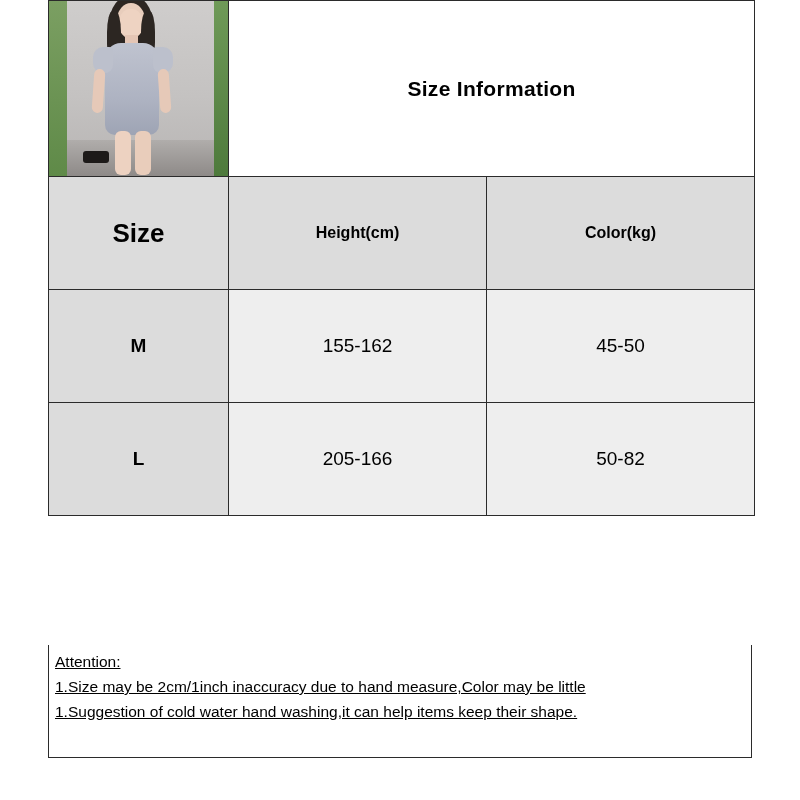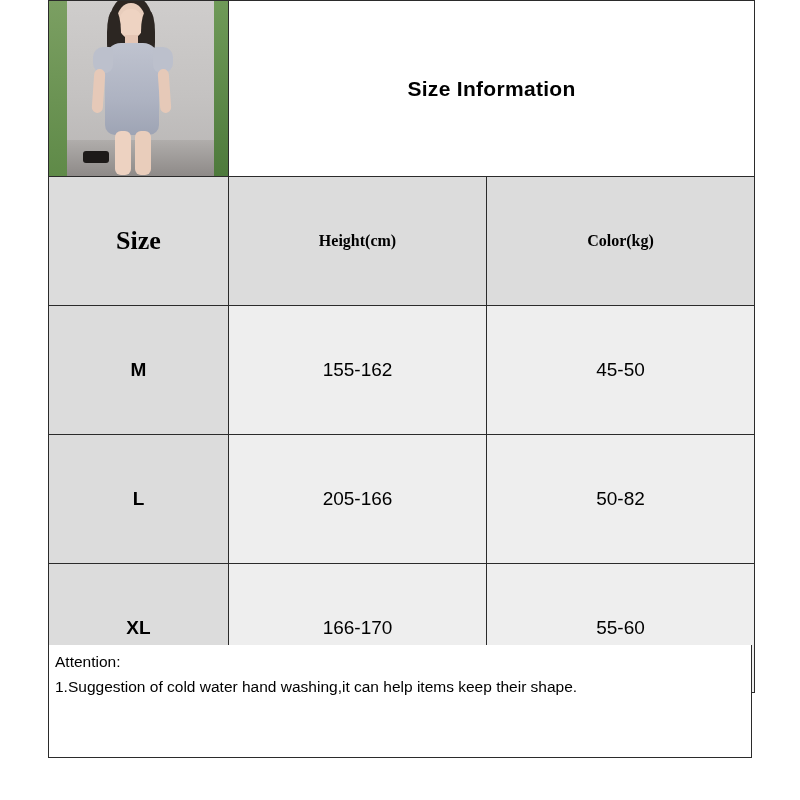--- a/index.html
+++ b/index.html
@@ -23,21 +23,21 @@
   .size-chart {
     position: absolute;
     left: 48px;
     top: 0px;
     width: 706px;
     border-collapse: collapse;
     table-layout: fixed;
   }
   .size-chart td {
     border: 1px solid #2b2b2b;
-    padding: 16px;
+    padding: 8px;
     vertical-align: middle;
     text-align: center;
   }
   
   .col-size { width: 180px; }
   .col-height { width: 258px; }
   .col-weight { width: 268px; }
 
   
   .photo-cell {
@@ -182,21 +182,20 @@
     background: #ffffff;
     font-size: 21px;
     font-weight: bold;
     letter-spacing: 0.3px;
   }
 
   
   .hdr {
     background: #dcdcdc;
     height: 96px;
-    font-family: Liberation Serif, serif;
   }
   .hdr-size {
     font-size: 26px;
     font-weight: bold;
   }
   .hdr-col {
     font-size: 16px;
     font-weight: bold;
   }
 
@@ -217,20 +216,21 @@
     position: absolute;
     left: 48px;
     top: 645px;
     width: 704px;
     height: 113px;
     border: 1px solid #2b2b2b;
     border-top: none;
     box-sizing: border-box;
     background: #ffffff;
     padding: 4px 22px 0 6px;
+    text-decoration: underline;
   }
   .attention p {
     margin: 0;
     font-size: 15.5px;
     line-height: 25px;
     color: #000;
     white-space: nowrap;
   }
 </style>
 </head>
@@ -284,27 +284,23 @@
         <td class="row-cell">155-162</td>
         <td class="row-cell">45-50</td>
       </tr>
 
       <tr>
         <td class="row-cell cell-size">L</td>
         <td class="row-cell">205-166</td>
         <td class="row-cell">50-82</td>
       </tr>
 
-      <tr>
-        <td class="row-cell cell-size">XL</td>
-        <td class="row-cell">166-170</td>
-        <td class="row-cell">55-60</td>
-      </tr>
 
     </tbody>
   </table>
 
   <div class="attention">
     <p>Attention:</p>
+    <p>1.Size may be 2cm/1inch inaccuracy due to hand measure,Color may be little</p>
     <p>1.Suggestion of cold water hand washing,it can help items keep their shape.</p>
   </div>
 
 </div>
 
 </body></html>

